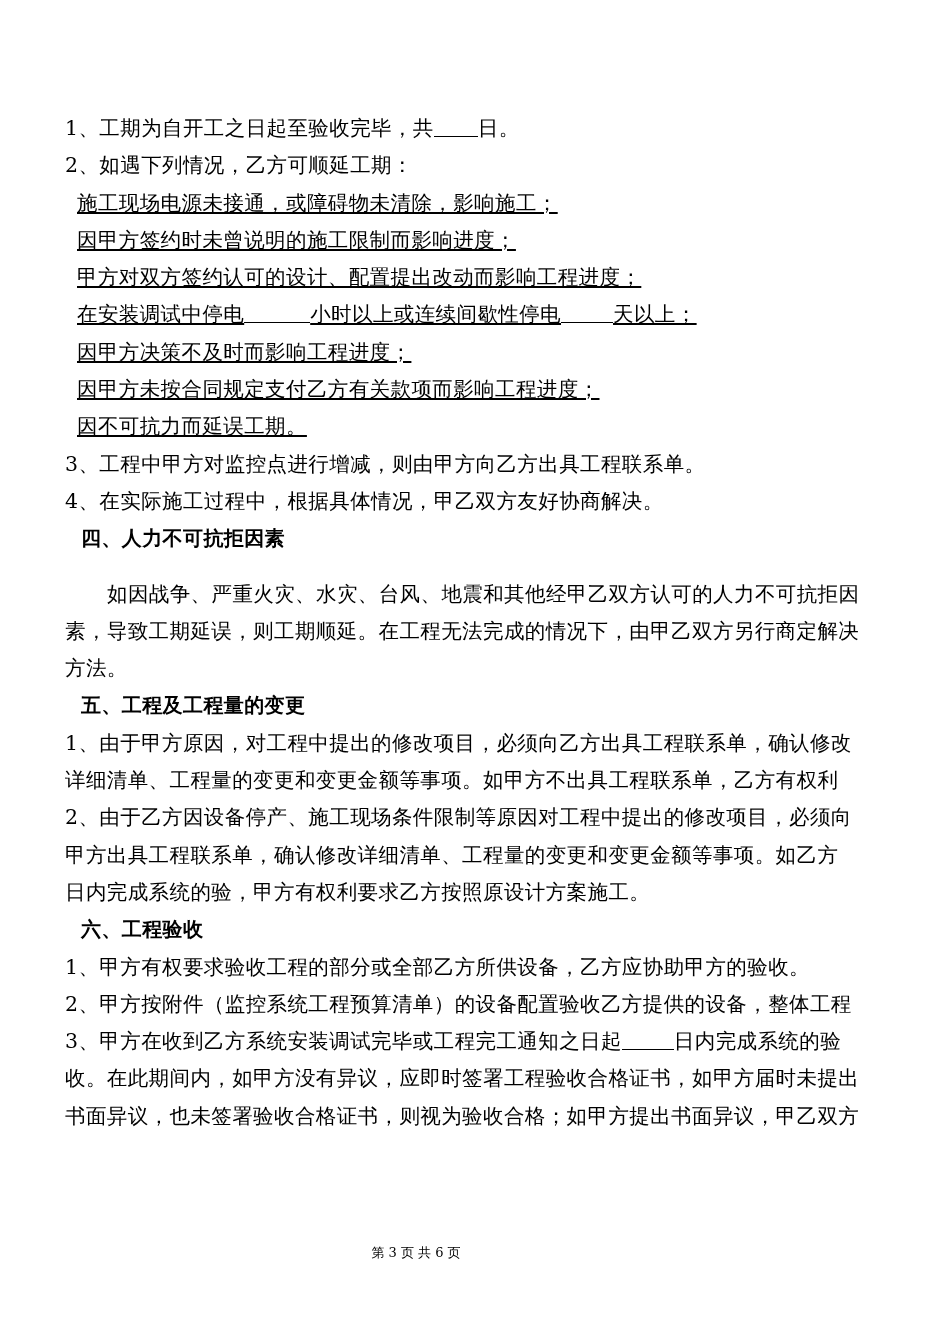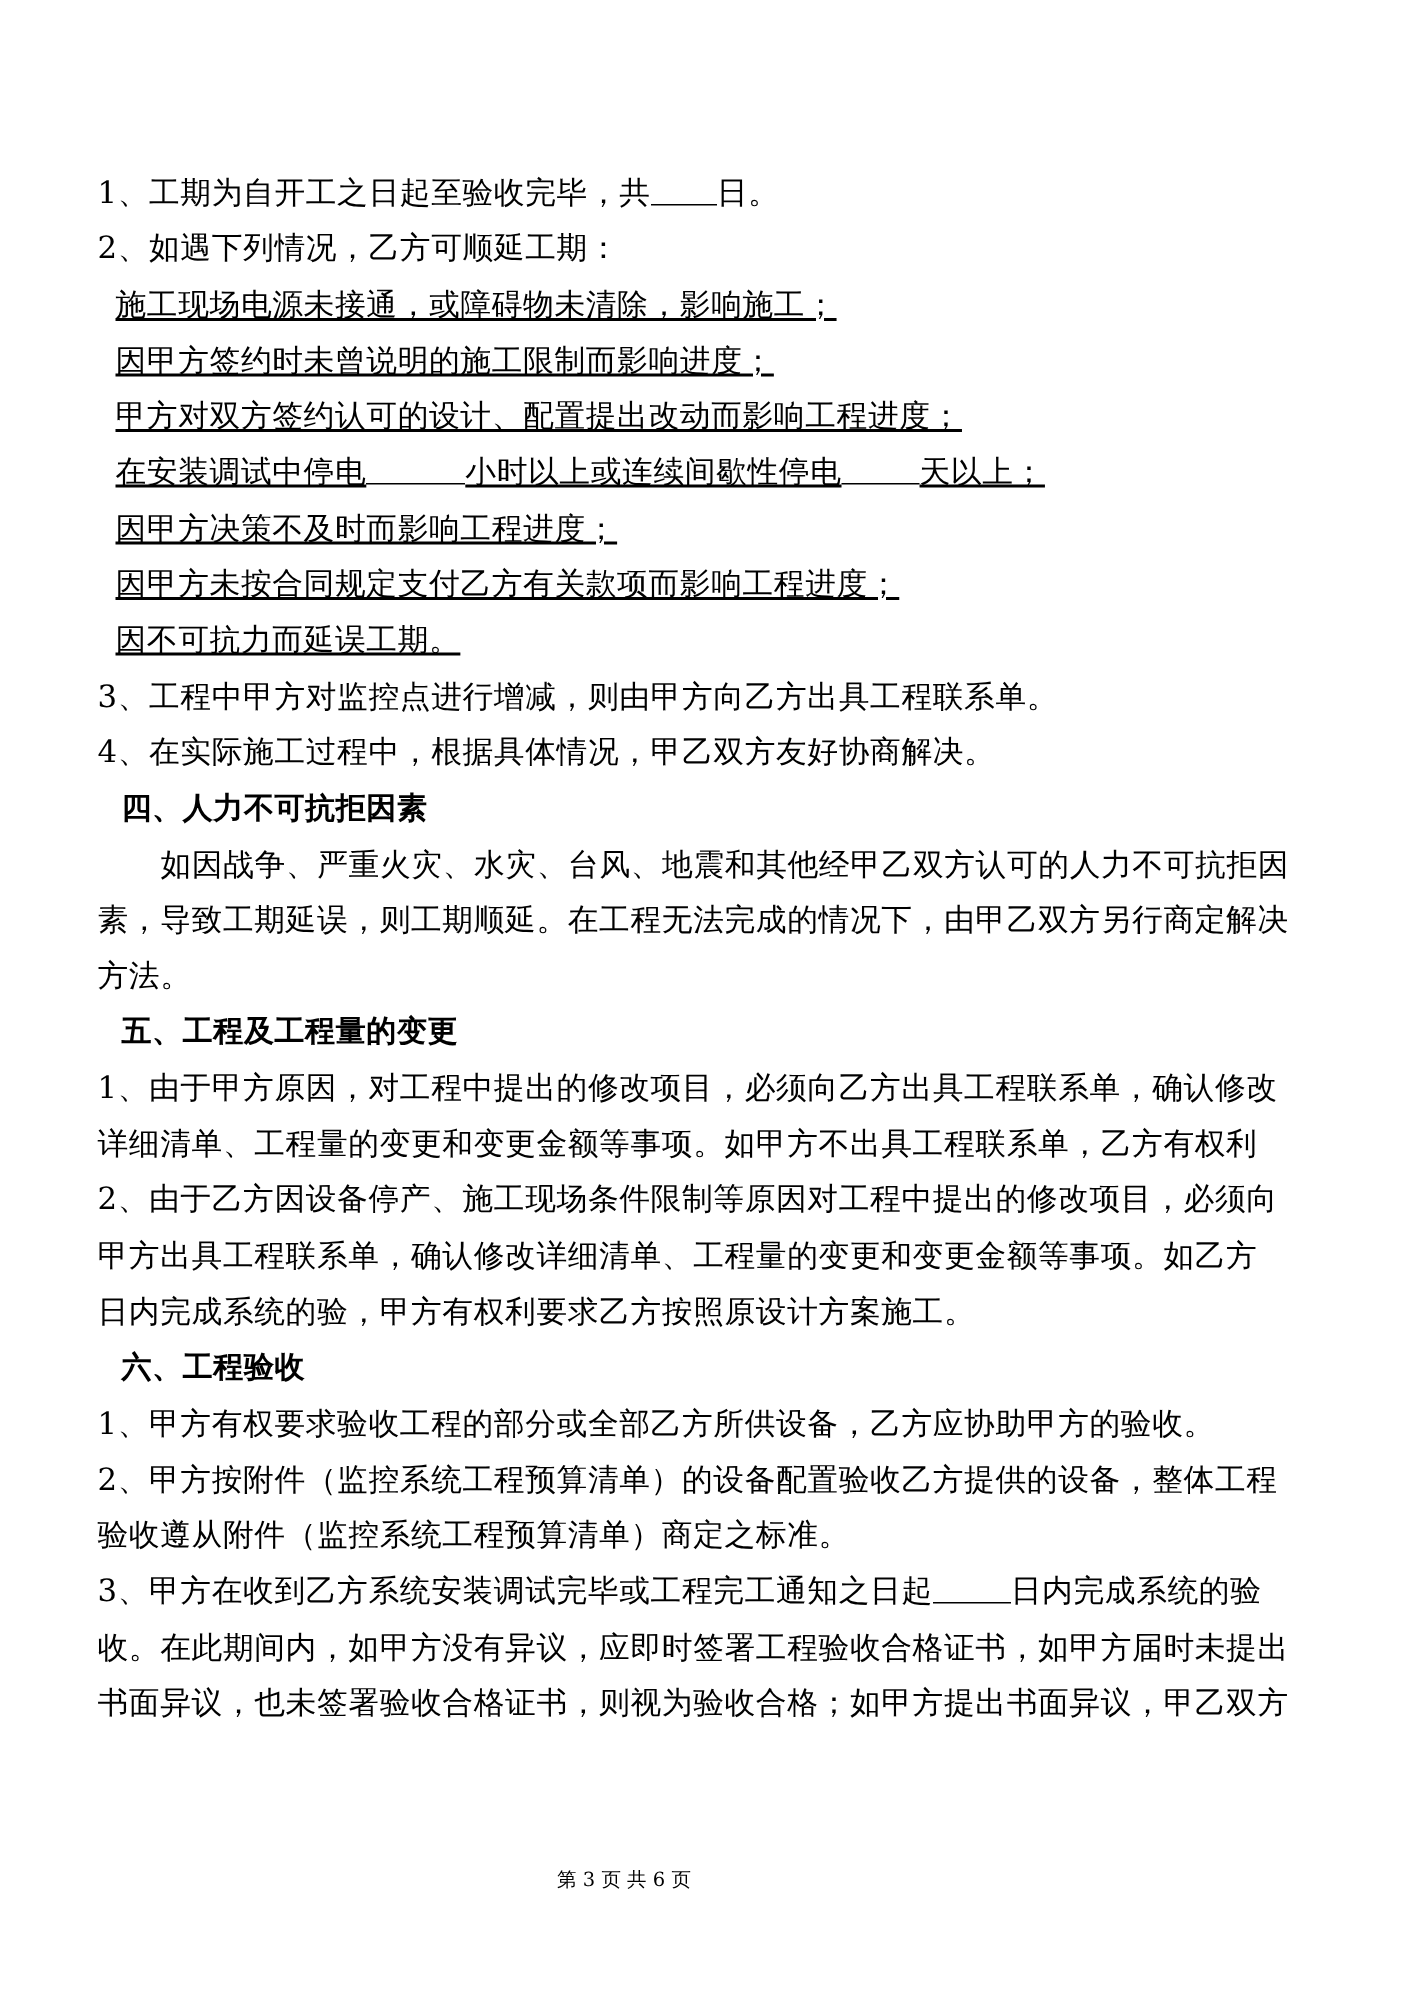--- a/index.html
+++ b/index.html
@@ -1,21 +1,21 @@
 <!DOCTYPE html>
 <html><head>
 <meta charset="utf-8">
 <style>
   html, body { margin: 0; padding: 0; background: #ffffff; }
   body { width: 950px; height: 1344px; position: relative; overflow: hidden;
          font-family: "DejaVu Serif", "Liberation Serif", serif; color: #000; }
   .page { position: absolute; left: 65px; top: 110px; width: 820px; }
   .line { height: 37.3px; line-height: 37.3px; font-size: 20.5px; white-space: nowrap; letter-spacing: 0.4px; }
   .ind1 { padding-left: 12px; text-decoration: underline; }
-  .ind2 { padding-left: 42px; }
+  .ind2 { padding-left: 42px; margin-top: 18px; }
   .heading { font-weight: bold; font-family: "DejaVu Sans", "Liberation Sans", sans-serif; font-size: 20px; margin-left: 16px; }
   .blank { display: inline-block; border-bottom: 1.5px solid #000; height: 22px; vertical-align: -2px; }
   .b4 { width: 44px; } .b5 { width: 52px; } .b6 { width: 66px; }
   .footer { position: absolute; top: 1244px; left: 0; width: 832px; text-align: center;
             font-size: 13px; font-family: "DejaVu Serif", "Liberation Serif", serif; }
 </style>
 </head>
 <body>
 
 <div class="page">
@@ -36,19 +36,18 @@
   <div class="line">方法。</div>
   <div class="line heading">五、工程及工程量的变更</div>
   <div class="line">1、由于甲方原因，对工程中提出的修改项目，必须向乙方出具工程联系单，确认修改</div>
   <div class="line">详细清单、工程量的变更和变更金额等事项。如甲方不出具工程联系单，乙方有权利</div>
   <div class="line">2、由于乙方因设备停产、施工现场条件限制等原因对工程中提出的修改项目，必须向</div>
   <div class="line">甲方出具工程联系单，确认修改详细清单、工程量的变更和变更金额等事项。如乙方</div>
   <div class="line">日内完成系统的验，甲方有权利要求乙方按照原设计方案施工。</div>
   <div class="line heading">六、工程验收</div>
   <div class="line">1、甲方有权要求验收工程的部分或全部乙方所供设备，乙方应协助甲方的验收。</div>
   <div class="line">2、甲方按附件（监控系统工程预算清单）的设备配置验收乙方提供的设备，整体工程</div>
-  <div class="line">验收遵从附件（监控系统工程预算清单）商定之标准。</div>
   <div class="line"><span>3、甲方在收到乙方系统安装调试完毕或工程完工通知之日起</span><span class="blank b5"></span><span>日内完成系统的验</span></div>
   <div class="line">收。在此期间内，如甲方没有异议，应即时签署工程验收合格证书，如甲方届时未提出</div>
   <div class="line">书面异议，也未签署验收合格证书，则视为验收合格；如甲方提出书面异议，甲乙双方</div>
 </div>
 
 <div class="footer">第 3 页 共 6 页</div>
 
 </body></html>

